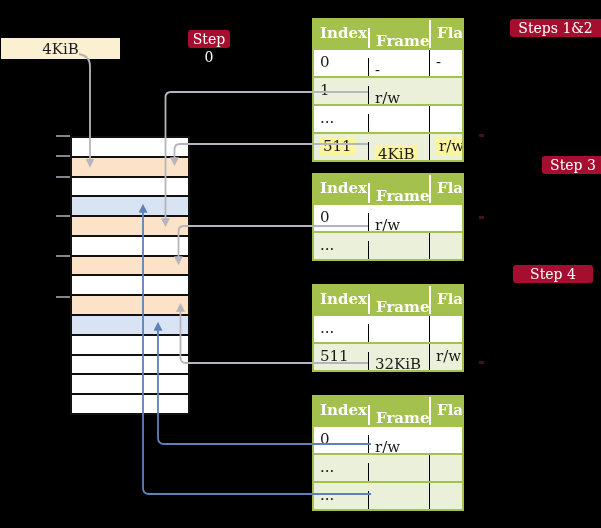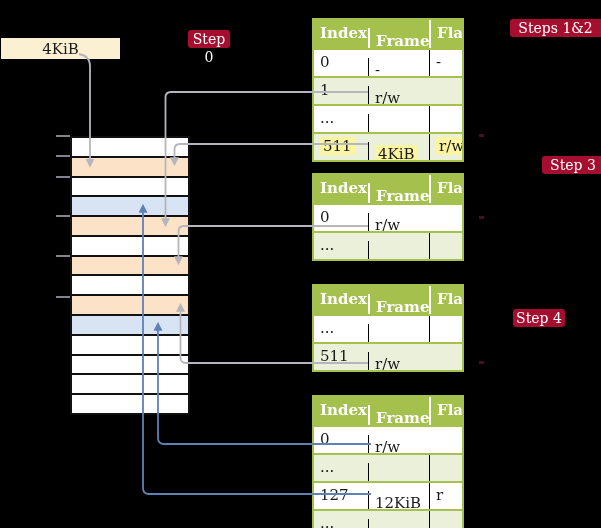--- a/index.html
+++ b/index.html
@@ -16,21 +16,21 @@
   }
   
   .badge{
     position:absolute;background:var(--badge-bg,#A50E2F);color:var(--badge-text,#fff);
     font-size:14px;height:18px;line-height:18px;text-align:center;
     border-radius:3px;box-sizing:border-box;
   }
   #badge-step0{left:188px;top:30px;width:42px;}
   #badge-steps12{left:510px;top:19px;width:91px;border-radius:3px 0 0 3px;}
   #badge-step3{left:518px;top:156px;width:62px;margin-left:24px;}
-  #badge-step4{left:513px;top:265px;width:52px;margin-top:44px;}
+  #badge-step4{left:513px;top:265px;width:80px;}
   
   .memory-stack{
     position:absolute;left:70px;top:136px;width:120px;height:279px;
     border:2px solid #111;box-sizing:border-box;background:#fff;
     display:flex;flex-direction:column;
   }
   .mem-row{flex:1;border-top:2px solid #111;}
   .mem-row:first-child{border-top:none;}
   .mem-row.plain{background:#fff;}
   .mem-row.pagetable{background:var(--mem-orange,#FCE3C7);}
@@ -148,42 +148,38 @@
       <div class="tcell">Frame</div>
       <div class="tcell">Flags</div>
     </div>
     <div class="trow">
       <div class="tcell">...</div>
       <div class="tcell"></div>
       <div class="tcell"></div>
     </div>
     <div class="trow tint">
       <div class="tcell">511</div>
+      <div class="tcell">32KiB</div>
       <div class="tcell">r/w</div>
     </div>
   </div>
 <div class="ptable" id="table-3">
     <div class="trow thead">
       <div class="tcell">Index</div>
       <div class="tcell">Frame</div>
       <div class="tcell">Flags</div>
     </div>
     <div class="trow">
       <div class="tcell">0</div>
       <div class="tcell">r/w</div>
     </div>
     <div class="trow tint">
       <div class="tcell">...</div>
       <div class="tcell"></div>
       <div class="tcell"></div>
-    </div>
-    <div class="trow">
-      <div class="tcell">127</div>
-      <div class="tcell">12KiB</div>
-      <div class="tcell">r</div>
     </div>
     <div class="trow tint">
       <div class="tcell">...</div>
       <div class="tcell"></div>
       <div class="tcell"></div>
     </div>
   </div>
 
 <div class="stub" style="top:134px"></div>
 <div class="stub" style="top:216px"></div>

